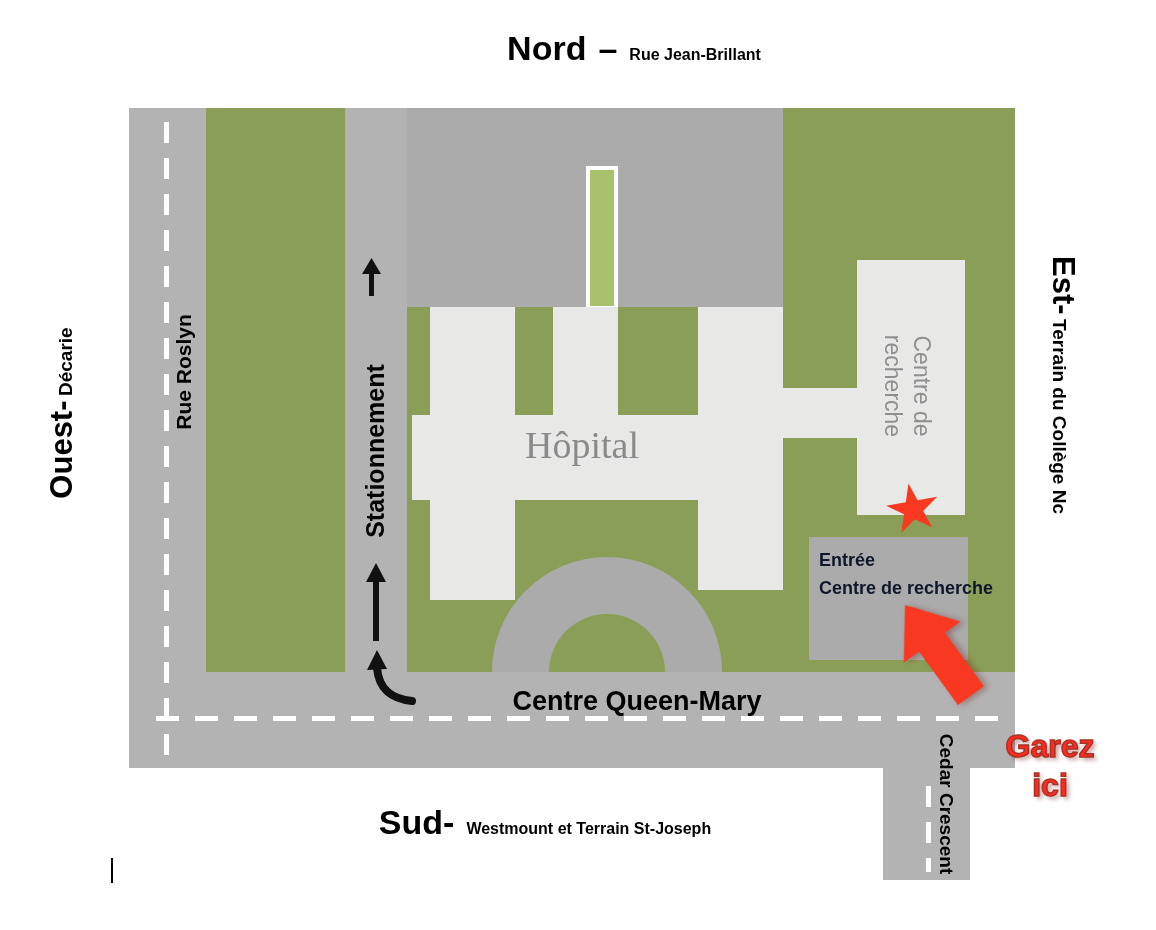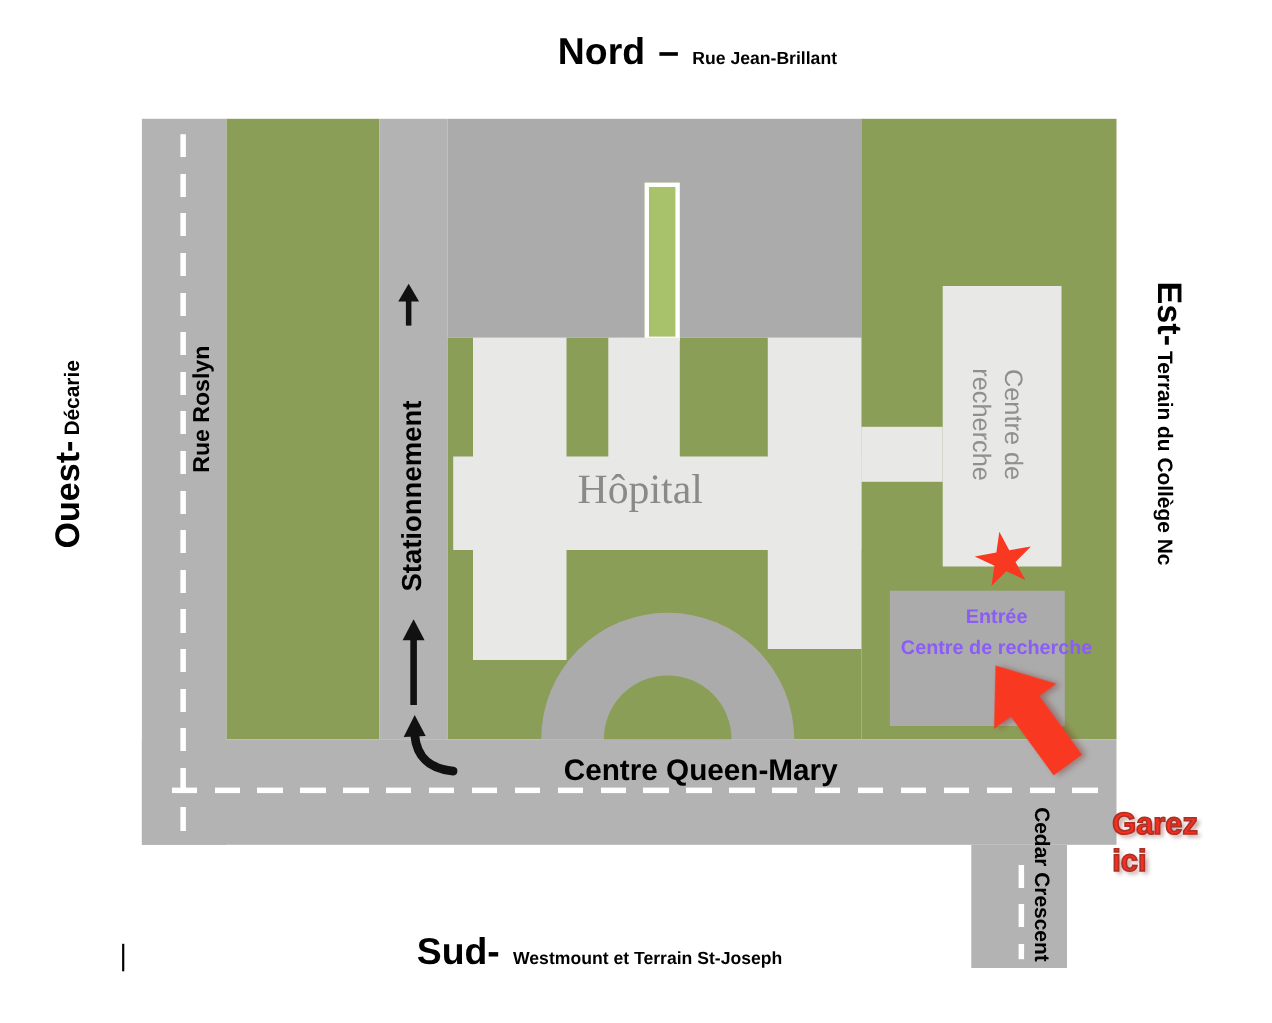--- a/index.html
+++ b/index.html
@@ -24,23 +24,23 @@
   .big{font-size:34px;font-weight:bold;}
   .mid{font-size:16px;font-weight:bold;}
   .ouest-big,.est-big{font-size:31px;font-weight:bold;}
   .ouest-small,.est-small{font-size:19px;font-weight:bold;}
   .street-lbl{font-size:21px;font-weight:bold;}
   .stationnement-lbl{font-size:25px;font-weight:bold;}
   .qm-lbl{font-size:27px;font-weight:bold;}
   .cedar-lbl{font-size:19px;font-weight:bold;}
   .hopital-lbl{font-family:Liberation Serif, serif;font-size:38px;color:#8a8a8a;font-weight:normal;}
   .research-lbl{font-size:23px;color:#8f8f8f;text-align:center;line-height:1.25;}
-  .entree-lbl{color:#8b5cf6;font-weight:bold;font-size:18px;text-align:center;line-height:1.55;}
+  .entree-lbl{color:#0f172a;font-weight:bold;font-size:18px;text-align:left;line-height:1.55;}
   .garez-lbl{
-    color:#ff2b1e;font-weight:800;font-size:28px;line-height:1.22;
+    color:#ff2b1e;font-weight:800;font-size:32px;text-align:center;line-height:1.22;
     -webkit-text-stroke:1.5px #a93226;
     text-shadow:3px 3px 4px rgba(110,30,22,0.45);
   }
   
   .star{
     width:54px;height:52px;background:#f93822;
     clip-path:polygon(50% 0%,61% 35%,98% 35%,68% 57%,79% 91%,50% 70%,21% 91%,32% 57%,2% 35%,39% 35%);
     transform:rotate(-10deg);
   }
   
@@ -102,21 +102,21 @@
   </svg>
 
   <div class="abs star" style="left:886px;top:483px;"></div>
 
   <div class="abs lbl" style="left:592px;top:48px;transform:translate(-50%,-50%);display:flex;align-items:baseline;gap:12px;margin-left:42px;">
     <span class="big">Nord</span>
     <span class="big">–</span>
     <span class="mid">Rue Jean-Brillant</span>
   </div>
 
-  <div class="abs lbl" style="left:545px;top:866px;transform:translate(-50%,-50%);display:flex;align-items:baseline;gap:12px;">
+  <div class="abs lbl" style="left:545px;top:822px;transform:translate(-50%,-50%);display:flex;align-items:baseline;gap:12px;">
     <span class="big">Sud-</span>
     <span class="mid">Westmount et Terrain St-Joseph</span>
   </div>
 
   <div class="abs lbl rot-ccw" style="left:62px;top:413px;">
     <span class="ouest-big">Ouest-</span>
     <span class="ouest-small">Décarie</span>
   </div>
 
   <div class="abs lbl rot-cw" style="left:1063px;top:385px;">

